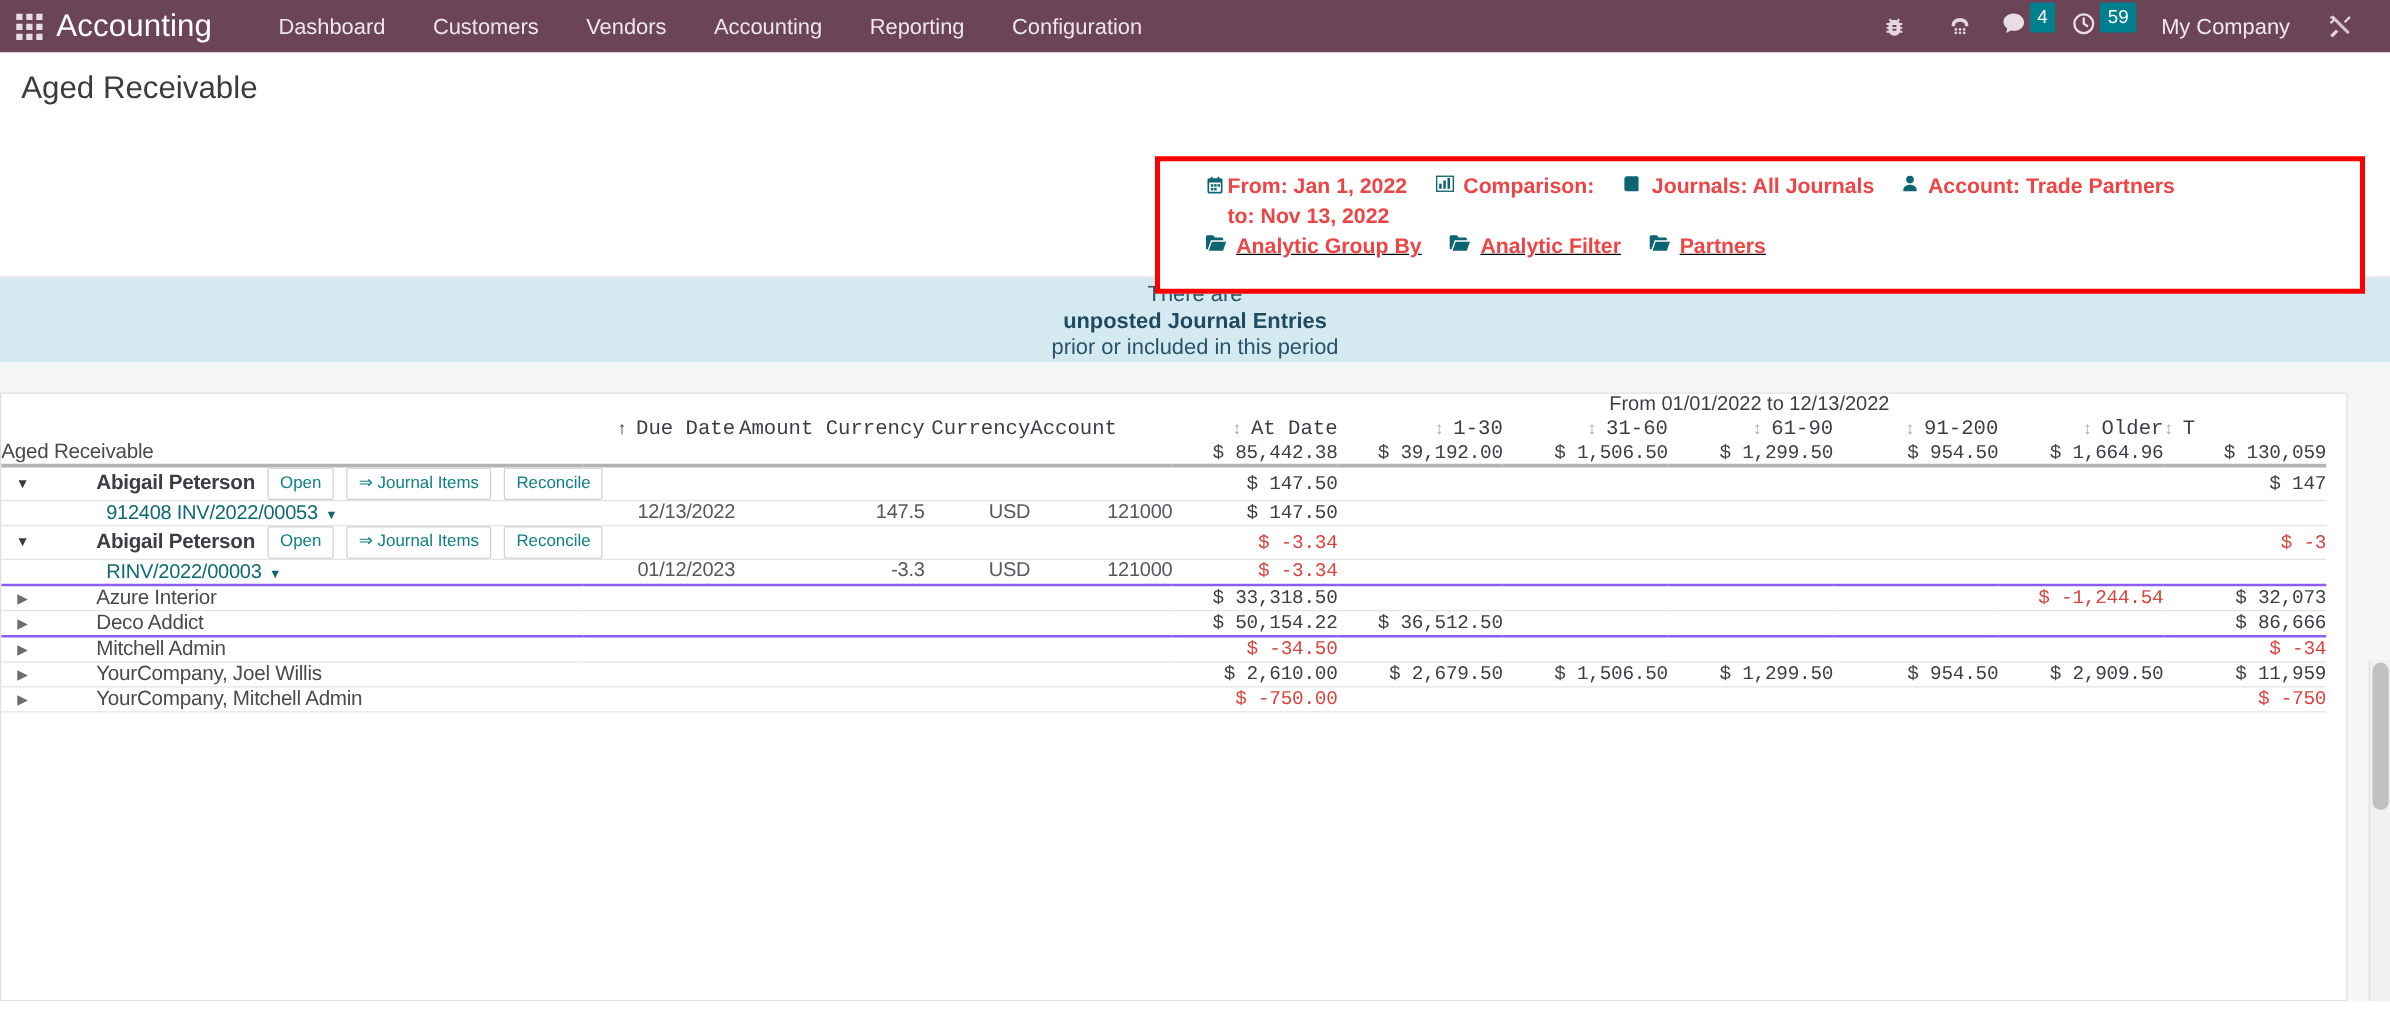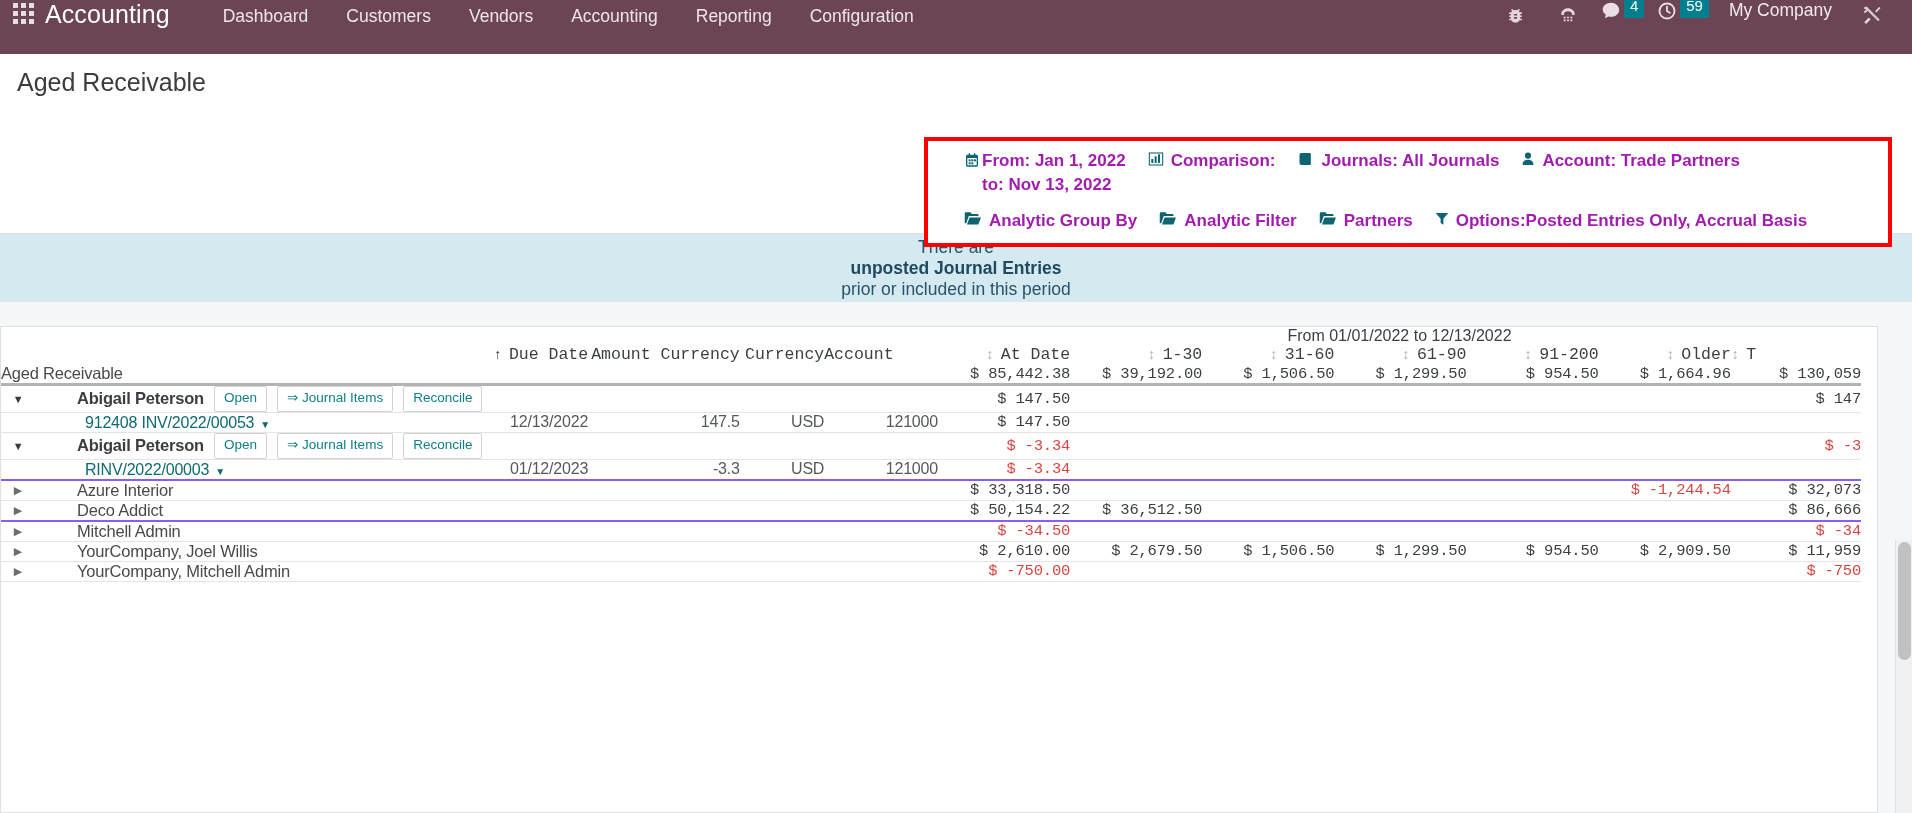--- a/index.html
+++ b/index.html
@@ -5,24 +5,24 @@
   * { box-sizing: border-box; margin: 0; padding: 0; }
   html, body {
     width: 1912px; height: 813px;
     overflow: hidden;
     background: #ffffff;
     font-family: "Liberation Sans", sans-serif;
   }
 
   
   #navbar {
-    height: 54px;
+    height: 42px;
     background: #6b4456;
     display: flex;
-    align-items: flex-start;
+    align-items: center;
     padding: 0 14px 0 10px;
     color: #f0e8ec;
     white-space: nowrap;
   }
   #apps-grid {
     width: 26px; height: 26px;
     display: grid;
     grid-template-columns: repeat(3, 5px);
     grid-template-rows: repeat(3, 5px);
     gap: 3px;
@@ -109,24 +109,24 @@
   
   #filter-box {
     position: absolute;
     left: 924px; top: 83px;
     width: 968px; height: 110px;
     border: 4px solid #ff0000;
     background: #ffffff;
   }
   #filter-inner { padding: 8px 12px 0 36px; }
   .filter-row { display: flex; align-items: flex-start; white-space: nowrap; }
-  .filter-row.row2 { margin-top: 12px; }
+  .filter-row.row2 { margin-top: 0; text-decoration: underline; }
   .filter-item {
     display: flex; align-items: flex-start;
-    color: #a21caf; font-size: 17px; font-weight: bold;
+    color: #ef4444; font-size: 17px; font-weight: bold;
     cursor: pointer; margin-right: 22px;
     line-height: 1.42;
   }
   .fi-icon { margin-right: 7px; flex: none; display: inline-flex; align-items: center; padding-top: 2px; }
   .fi-icon svg { display: block; }
   #date-filter .fi-text { display: flex; flex-direction: column; }
   #date-filter .fi-icon { padding-top: 3px; margin-right: 2px; }
 
   
   #warning-banner {
@@ -432,28 +432,20 @@
         <div class="filter-item">
           <span class="fi-icon">
             <svg width="18" height="15" viewBox="0 0 24 20" fill="#0c6570">
               <path d="M1 3.2A1.6 1.6 0 0 1 2.6 1.6h6L10.6 4h7.2a1.6 1.6 0 0 1 1.6 1.6v1.2H6.4L3 16.4H1V3.2z"></path>
               <path d="M7.4 8.6h15.2L19.2 18H4z"></path>
             </svg>
           </span>
           <span>Partners</span>
         </div>
 
-        <div class="filter-item">
-          <span class="fi-icon">
-            <svg width="14" height="15" viewBox="0 0 20 20" fill="#0c6570">
-              <path d="M1 2h18l-7 8.2V19l-4-2.6v-6.2z"></path>
-            </svg>
-          </span>
-          <span>Options:Posted Entries Only, Accrual Basis</span>
-        </div>
       </div>
     </div>
   </div>
 </div>
 
 <div id="warning-banner">
   <span>There are </span>
     <b>unposted Journal Entries</b>
     <span> prior or included in this period</span>
 </div>

